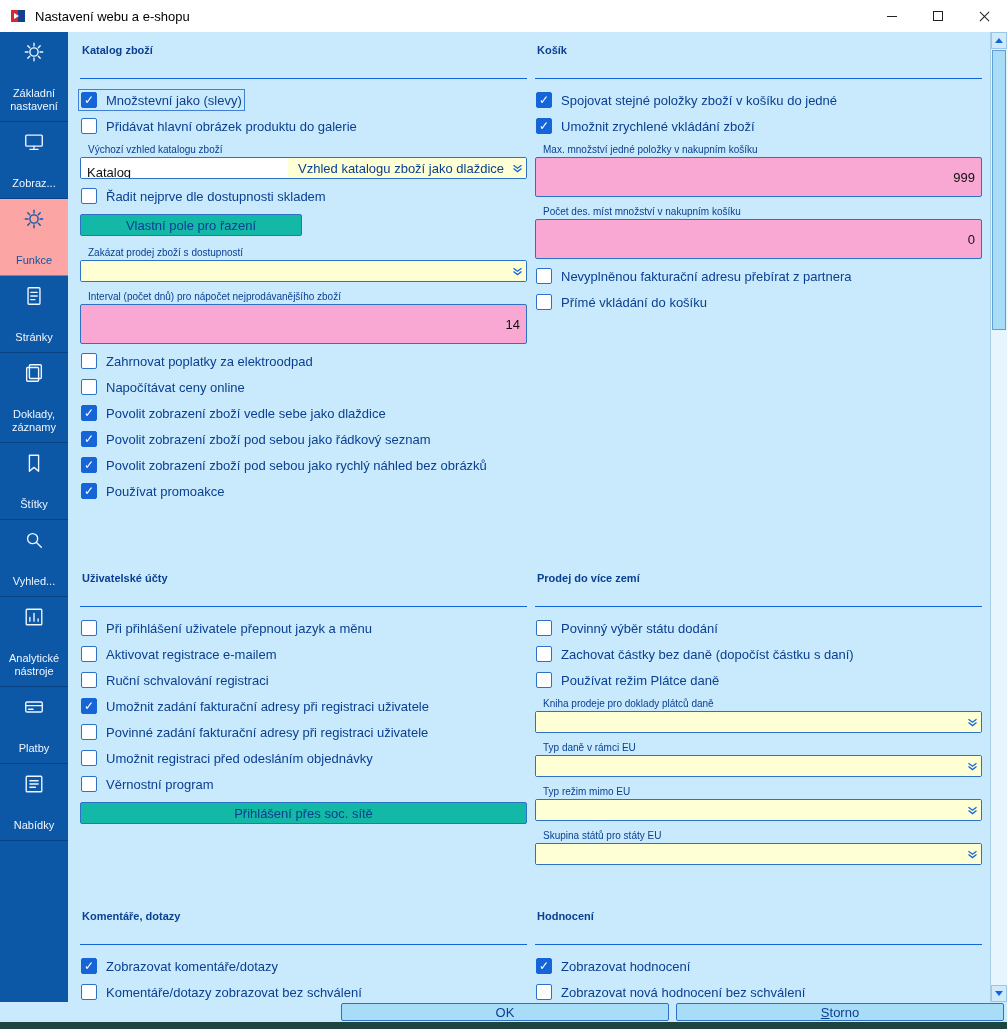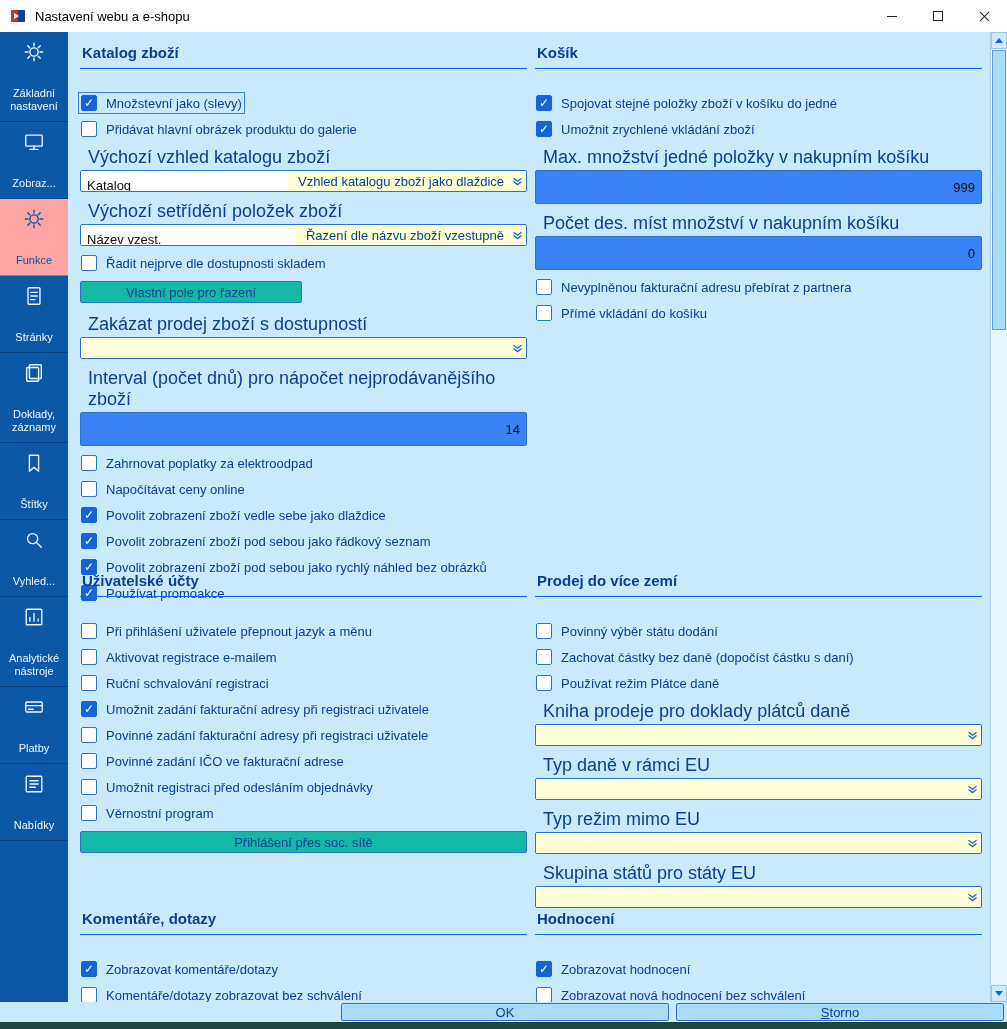--- a/index.html
+++ b/index.html
@@ -39,36 +39,36 @@
   
   .content { position:relative; flex:1; background:#c9eafd; overflow:hidden; }
   .section { position:absolute; width:447px; }
   #sec-katalog   { left:12px;  top:10px; }
   #sec-kosik     { left:467px; top:10px; }
   #sec-ucty      { left:12px;  top:538px; }
   #sec-prodej    { left:467px; top:538px; }
   #sec-komentare { left:12px;  top:876px; }
   #sec-hodnoceni { left:467px; top:876px; }
 
-  .sec-title { font-size:15px; font-weight:bold; color:#0a3f91; padding:2px 0 7px 2px; border-bottom:1px solid #1565d8; margin-bottom:26px; }
+  .sec-title { font-size:11px; font-weight:bold; color:#0a3f91; padding:2px 0 22px 2px; border-bottom:1px solid #1565d8; margin-bottom:13px; }
 
   .row.check { display:flex; align-items:center; width:max-content; max-width:100%; margin:0 0 10px 1px; }
   .row.check.focused { outline:1px solid #3f7fd4; outline-offset:2px; }
   .cb { flex:0 0 16px; width:16px; height:16px; border:1px solid #2e72c8; background:#ffffff; border-radius:2px; display:flex; align-items:center; justify-content:center; font-size:12px; line-height:16px; color:#ffffff; }
   .cb.on { background:#1565d8; border-color:#1565d8; }
   .cl { margin-left:9px; font-size:13px; color:#0a3f91; white-space:nowrap; }
 
   .field { margin-bottom:9px; }
-  .flabel { font-size:18px; color:#0a3f91; margin:0 0 2px 8px; }
+  .flabel { font-size:10px; color:#0a3f91; margin:0 0 2px 8px; }
   .control { height:22px; border:1px solid #2e72c8; border-radius:2px; display:flex; align-items:stretch; background:#ffffd6; overflow:hidden; }
   .control .val { flex:1; background:#ffffff; display:flex; align-items:center; padding:14px 6px; font-size:13px; color:#101010; white-space:nowrap; }
   .control.empty .val { background:#ffffd6; }
   .control .desc { display:flex; align-items:center; padding:0 4px 0 10px; font-size:13px; color:#0a3f91; background:#ffffd6; white-space:nowrap; }
   .control .chev { width:18px; display:flex; align-items:center; justify-content:center; background:#ffffd6; }
-  input.tinput { display:block; width:100%; height:34px; border:1px solid #2e72c8; border-radius:2px; background:#3b82f6; text-align:right; padding:0 6px; font:13px "Liberation Sans", sans-serif; color:#101010; outline:none; }
+  input.tinput { display:block; width:100%; height:40px; border:1px solid #2e72c8; border-radius:2px; background:#f9a8d4; text-align:right; padding:0 6px; font:13px "Liberation Sans", sans-serif; color:#101010; outline:none; }
 
   .panel-btn { display:block; height:22px; border:1px solid #2e72c8; border-radius:2px; background:#14b8a6; color:#0a3f91; font:13px "Liberation Sans", sans-serif; padding:0; margin:2px 0 11px; }
   .panel-btn.half { width:222px; }
   .panel-btn.full { width:100%; }
 
   
   .scrollbar { position:relative; flex:0 0 17px; width:17px; height:100%; background:#e6f5fe; border-left:1px solid #a9cfe9; }
   .sb-btn { position:absolute; left:0; width:16px; height:17px; background:#cfeafc; border:1px solid #9cc6e6; display:flex; align-items:center; justify-content:center; }
   .sb-btn.up { top:0; }
   .sb-btn.down { bottom:0; }
@@ -200,32 +200,20 @@
             <div class="control">
               <span class="val">Katalog</span>
               <span class="desc">Vzhled katalogu zboží jako dlaždice</span>
               <span class="chev">
                 <svg width="11" height="9" viewBox="0 0 11 9">
                   <path d="M1.5 1.2l4 3 4-3M1.5 4.6l4 3 4-3" fill="none" stroke="#1565d8" stroke-width="1.3"></path>
                 </svg>
               </span>
             </div>
           </div>
-          <div class="field">
-            <div class="flabel">Výchozí setřídění položek zboží</div>
-            <div class="control">
-              <span class="val">Název vzest.</span>
-              <span class="desc">Řazení dle názvu zboží vzestupně</span>
-              <span class="chev">
-                <svg width="11" height="9" viewBox="0 0 11 9">
-                  <path d="M1.5 1.2l4 3 4-3M1.5 4.6l4 3 4-3" fill="none" stroke="#1565d8" stroke-width="1.3"></path>
-                </svg>
-              </span>
-            </div>
-          </div>
           <div class="row check">
             <span class="cb"></span>
             <span class="cl">Řadit nejprve dle dostupnosti skladem</span>
           </div>
           <button class="panel-btn half">Vlastní pole pro řazení</button>
           <div class="field">
             <div class="flabel">Zakázat prodej zboží s dostupností</div>
             <div class="control empty">
               <span class="val"></span>
               <span class="chev">
@@ -305,24 +293,20 @@
             <span class="cb"></span>
             <span class="cl">Ruční schvalování registraci</span>
           </div>
           <div class="row check">
             <span class="cb on">✓</span>
             <span class="cl">Umožnit zadání fakturační adresy při registraci uživatele</span>
           </div>
           <div class="row check">
             <span class="cb"></span>
             <span class="cl">Povinné zadání fakturační adresy při registraci uživatele</span>
-          </div>
-          <div class="row check">
-            <span class="cb"></span>
-            <span class="cl">Povinné zadání IČO ve fakturační adrese</span>
           </div>
           <div class="row check">
             <span class="cb"></span>
             <span class="cl">Umožnit registraci před odesláním objednávky</span>
           </div>
           <div class="row check">
             <span class="cb"></span>
             <span class="cl">Věrnostní program</span>
           </div>
           <button class="panel-btn full">Přihlášení přes soc. sítě</button>

